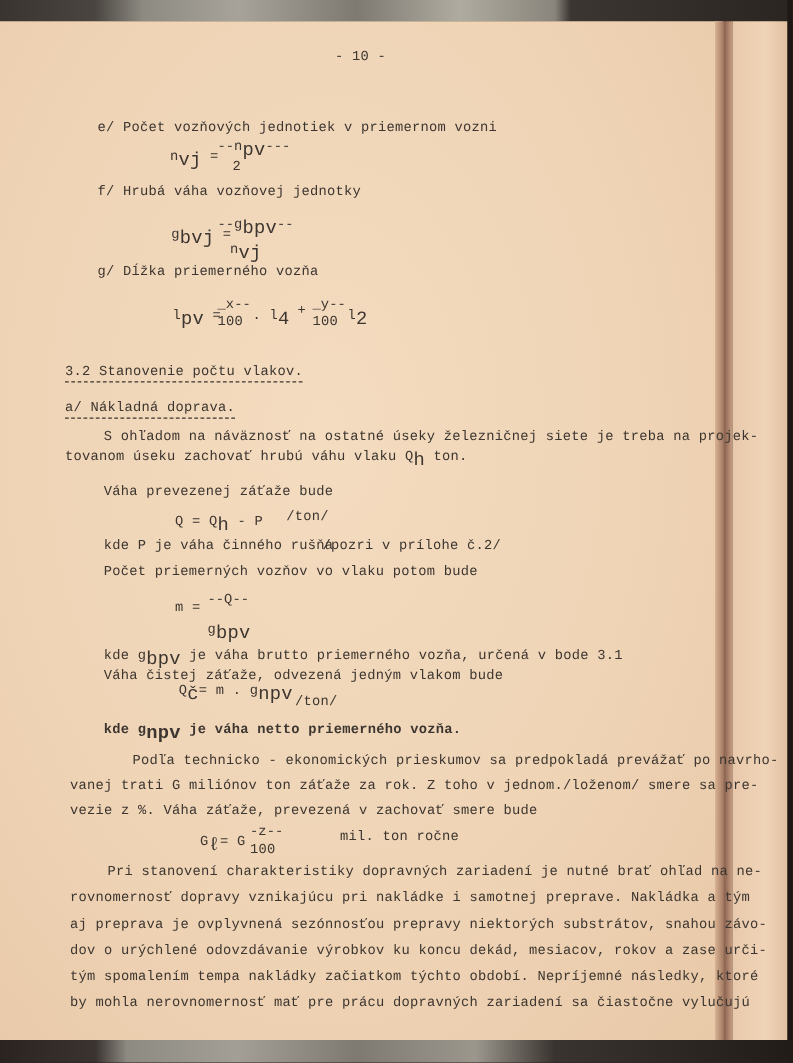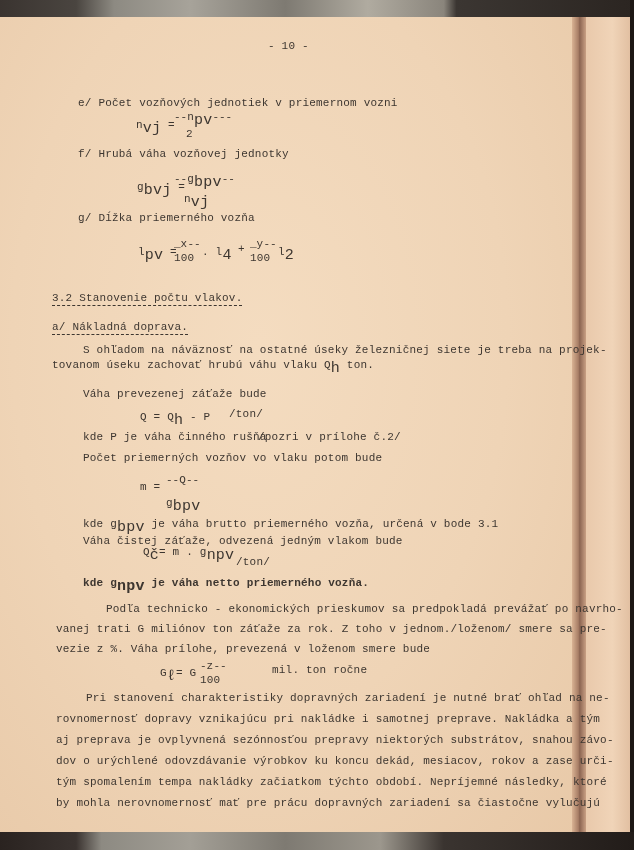--- a/index.html
+++ b/index.html
@@ -95,21 +95,21 @@
 <div class="t" style="left:166px;top:494px;"><span>g</span><span class="sub">bpv</span></div>
 
 <div class="t" style="left:83px;top:515px;"><span>kde g</span><span class="sub">bpv</span><span> je váha brutto priemerného vozňa, určená v bode 3.1</span></div>
 <div class="t" style="left:83px;top:535px;">Váha čistej záťaže, odvezená jedným vlakom bude</div>
 <div class="t" style="left:143px;top:543px;"><span>Q</span><span class="sub">č</span><span>= m . g</span><span class="sub">npv</span></div>
 <div class="t" style="left:236px;top:556px;">/ton/</div>
 <div class="t" style="left:83px;top:574px;font-weight:bold;"><span>kde g</span><span class="sub">npv</span><span> je váha netto priemerného vozňa.</span></div>
 
 <div class="t" style="left:86px;top:603px;padding-left:20px;">Podľa technicko - ekonomických prieskumov sa predpokladá prevážať po navrho-</div>
 <div class="t" style="left:56px;top:623px;">vanej trati G miliónov ton záťaže za rok. Z toho v jednom./loženom/ smere sa pre-</div>
-<div class="t" style="left:56px;top:643px;">vezie z %. Váha prílohe, prevezená v loženom smere bude</div>
+<div class="t" style="left:56px;top:643px;">vezie z %. Váha záťaže, prevezená v zachovať smere bude</div>
 
 <div class="t" style="left:160px;top:664px;"><span>G</span><span class="sub">ℓ</span><span>= G</span></div>
 <div class="t" style="left:200px;top:660px;"><span class="dash">-</span><span>z</span><span class="dash">--</span></div>
 <div class="t" style="left:200px;top:674px;">100</div>
 <div class="t" style="left:272px;top:664px;">mil. ton ročne</div>
 
 <div class="t" style="left:86px;top:692px;">Pri stanovení charakteristiky dopravných zariadení je nutné brať ohľad na ne-</div>
 <div class="t" style="left:56px;top:713px;">rovnomernosť dopravy vznikajúcu pri nakládke i samotnej preprave. Nakládka a tým</div>
 <div class="t" style="left:56px;top:734px;">aj preprava je ovplyvnená sezónnosťou prepravy niektorých substrátov, snahou závo-</div>
 <div class="t" style="left:56px;top:755px;">dov o urýchlené odovzdávanie výrobkov ku koncu dekád, mesiacov, rokov a zase urči-</div>

